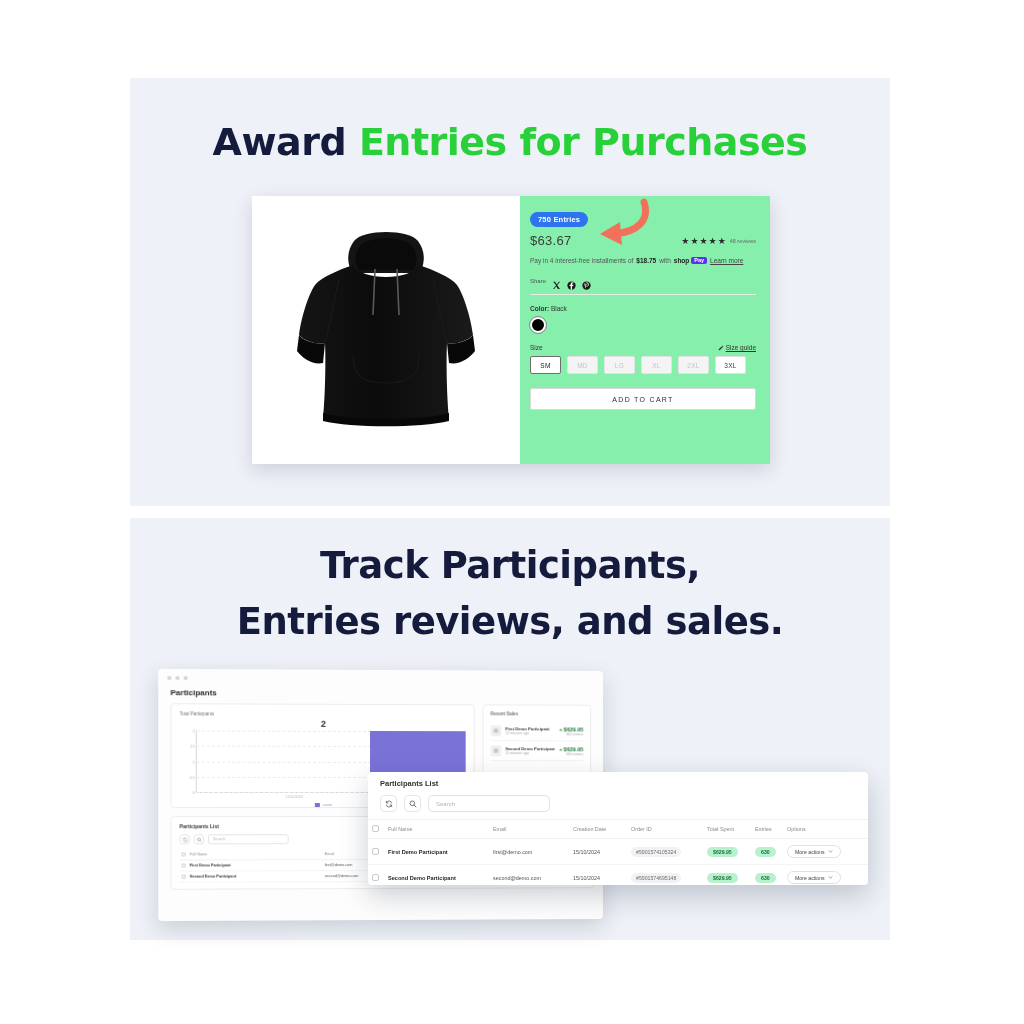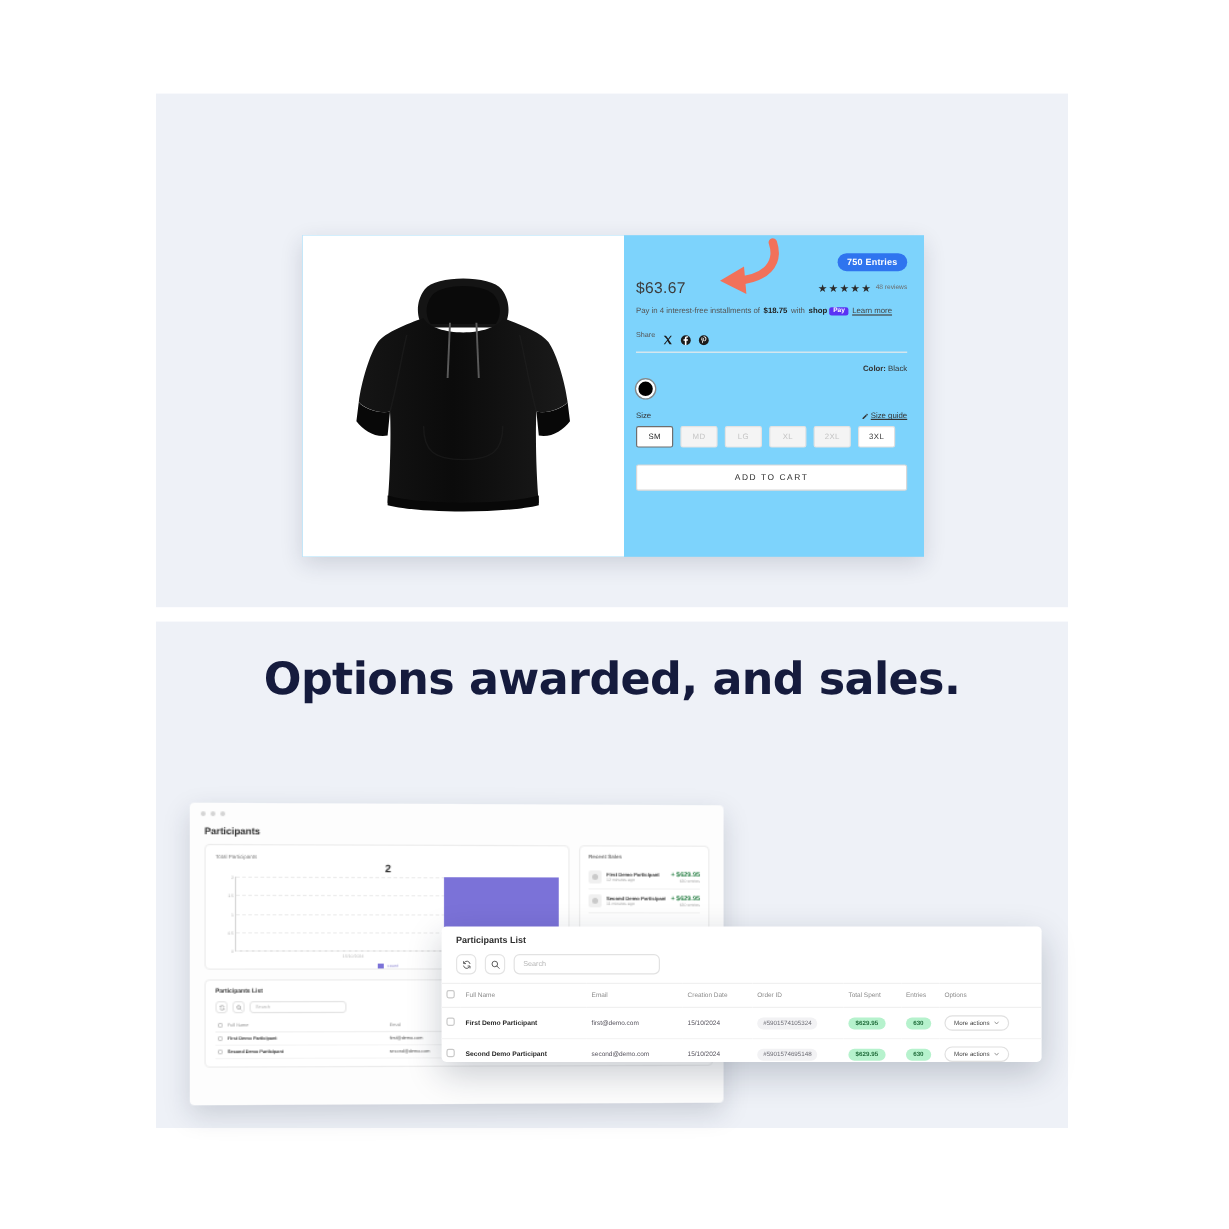--- a/index.html
+++ b/index.html
@@ -38,25 +38,24 @@
   #headline-bottom {
     position: absolute; top: 538px; left: 130px; width: 760px;
     font-size: 37px; line-height: 56px; color: #151b3d;
   }
 
   
   #product-card {
     position: absolute;
     left: 252px; top: 196px;
     width: 518px; height: 268px;
-    background: #7dd3fc;
+    background: #86efac;
     box-shadow: 0 6px 18px rgba(30,40,70,.16);
     display: flex;
     overflow: hidden;
-    text-align: right;
   }
   .product-image-wrap {
     width: 268px; height: 100%;
     display: flex; align-items: center; justify-content: center;
     background: #fff; position: relative;
   }
   .hoodie { position: relative; width: 190px; height: 215px; }
   .hoodie svg { width: 100%; height: 100%; display: block; }
 
   .product-info {
@@ -232,20 +231,23 @@
   #brand-logo { position: absolute; left: 700px; top: 948px; width: 240px; height: 56px; }
   #brand-logo svg { width: 100%; height: 100%; }
 </style>
 </head>
 <body>
 
 <div class="page">
 
   <div class="panel" id="panel-top"></div>
 
+  <div class="headline" id="headline-top">
+    <span class="dark">Award </span><span class="green">Entries for Purchases</span>
+  </div>
 
   <div id="product-card">
 
     <div class="product-image-wrap">
       <div class="hoodie">
         <svg viewBox="0 0 190 215" xmlns="http://www.w3.org/2000/svg">
           <defs>
             <linearGradient id="hg" x1="0" y1="0" x2="1" y2="0">
               <stop offset="0" stop-color="#151515"></stop>
               <stop offset="0.45" stop-color="#0b0b0b"></stop>
@@ -349,21 +351,22 @@
   </div>
 
   <svg id="curved-arrow" viewBox="0 0 80 52">
     <path d="M72 4 C78 22 66 34 42 36" stroke="#f2715a" stroke-width="7" fill="none" stroke-linecap="round"></path>
     <path d="M48 24 L28 36 L50 47 Z" fill="#f2715a"></path>
   </svg>
 
   <div class="panel" id="panel-bottom"></div>
 
   <div class="headline" id="headline-bottom">
-    <div>Options awarded, and sales.</div>
+    <div>Track Participants,</div>
+    <div>Entries reviews, and sales.</div>
   </div>
 
   <div id="dashboard">
     <div class="win-dots">
       <i></i>
       <i></i>
       <i></i>
     </div>
     <div class="dash-body">
       <div class="dash-title">Participants</div>

